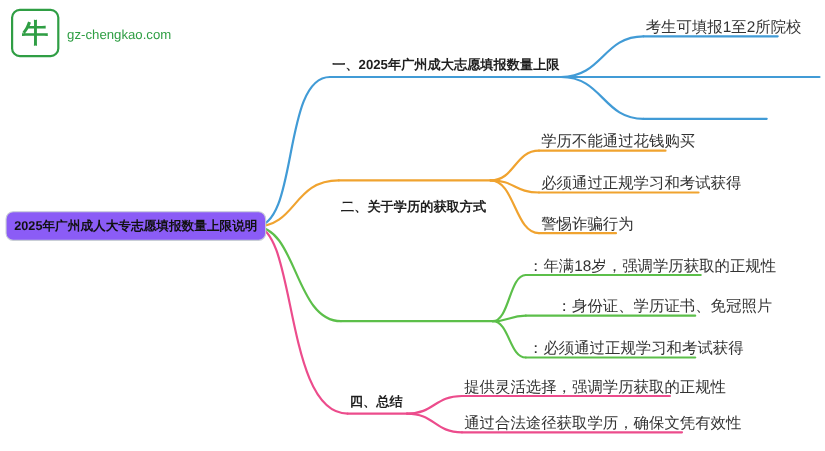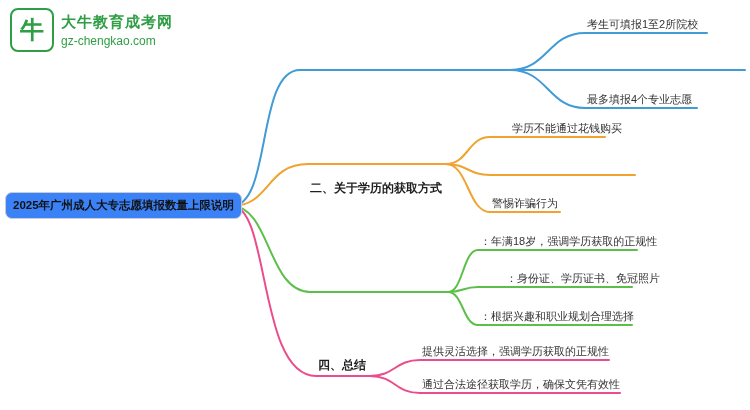--- a/index.html
+++ b/index.html
@@ -4,28 +4,28 @@
 <style>
   html,body{margin:0;padding:0;background:#ffffff;}
   #canvas{
     position:relative;width:750px;height:410px;overflow:hidden;
     background:#ffffff;
     font-family:"Liberation Sans","DejaVu Sans",sans-serif;
   }
   #wires{position:absolute;left:0;top:0;width:750px;height:410px;}
   .node{
     position:absolute;white-space:nowrap;color:#333;
-    font-size:11px;line-height:14px;
+    font-size:14px;line-height:14px;
   }
   .branch-label{font-size:12px;color:#1f1f1f;font-weight:600;}
   .root{
     position:absolute;left:5px;top:192px;
     font-size:11.5px;font-weight:bold;color:#111;
     padding:5px 7px;border:1px solid #c9ced6;border-radius:7px;
-    background:#3b82f6;white-space:nowrap;
+    background:#8b5cf6;white-space:nowrap;
   }
   .logo{position:absolute;left:10px;top:8px;display:flex;align-items:center;gap:7px;cursor:pointer;}
   .logo-icon{
     width:40px;height:40px;border:2px solid #2f9e44;border-radius:8px;
     display:flex;align-items:center;justify-content:center;
     color:#2f9e44;font-size:24px;font-weight:bold;background:#fff;
   }
   .logo-text{display:flex;flex-direction:column;}
   .logo-title{color:#2f9e44;font-size:15px;font-weight:bold;letter-spacing:1px;}
   .logo-sub{color:#2f9e44;font-size:12px;margin-top:2px;}
@@ -76,36 +76,36 @@
       <path d="M 370 376 C 395 376, 395 360, 420 360"></path>
       <path d="M 370 376 C 395 376, 395 393, 420 393"></path>
       <path d="M 420 360 L 609 360"></path>
       <path d="M 420 393 L 620 393"></path>
     </g>
   </svg>
 
   <div class="logo">
     <div class="logo-icon">牛</div>
     <div class="logo-text">
-      <span class="logo-title">大牛教育成考网</span>
       <span class="logo-sub">gz-chengkao.com</span>
     </div>
   </div>
 
   <div class="root">2025年广州成人大专志愿填报数量上限说明</div>
 
+  <div class="node branch-label" style="left:302px;top:52px;">一、2025年广州成大志愿填报数量上限</div>
   <div class="node branch-label" style="left:310px;top:146px;margin-top:35px;">二、关于学历的获取方式</div>
   <div class="node branch-label" style="left:318px;top:358px;">四、总结</div>
 
   <div class="node" style="left:587px;top:17px;">考生可填报1至2所院校</div>
-  <div class="node" style="left:587px;top:92px;">最多填报4个专业志愿</div>
 
-  <div class="node" style="left:512px;top:121px;font-family:Liberation Serif, serif;">学历不能通过花钱购买</div>
+  <div class="node" style="left:492px;top:121px;">学历不能通过花钱购买</div>
+  <div class="node" style="left:492px;top:159px;">必须通过正规学习和考试获得</div>
   <div class="node" style="left:492px;top:196px;">警惕诈骗行为</div>
 
   <div class="node" style="left:480px;top:234px;">：年满18岁，强调学历获取的正规性</div>
   <div class="node" style="left:480px;top:271px;margin-left:26px;">：身份证、学历证书、免冠照片</div>
-  <div class="node" style="left:480px;top:309px;">：根据兴趣和职业规划合理选择</div>
+  <div class="node" style="left:480px;top:309px;">：必须通过正规学习和考试获得</div>
 
   <div class="node" style="left:422px;top:344px;">提供灵活选择，强调学历获取的正规性</div>
   <div class="node" style="left:422px;top:377px;">通过合法途径获取学历，确保文凭有效性</div>
 
 </div>
 
 </body></html>

